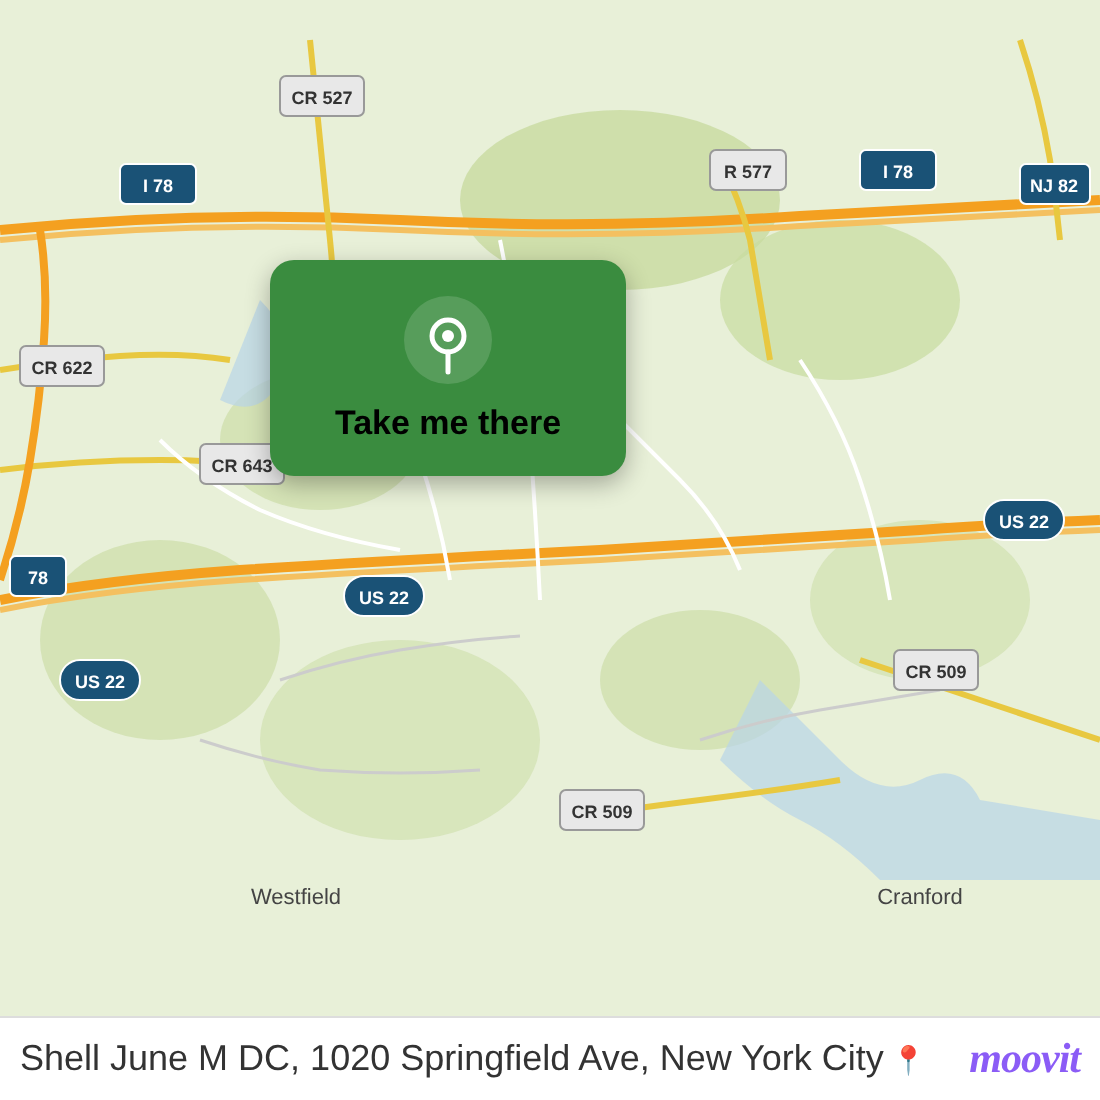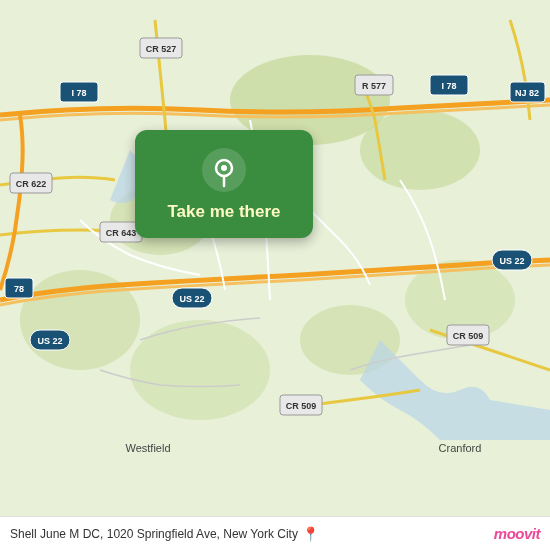--- a/index.html
+++ b/index.html
@@ -52,21 +52,21 @@
       box-shadow: 0 4px 12px rgba(0,0,0,0.3);
     }
 
     #location-pin-icon {
       width: 44px;
       height: 44px;
       margin-bottom: 10px;
     }
 
     #take-me-there-label {
-      color: #fef9c3;
+      color: #000000;
       font-size: 17px;
       font-weight: 600;
       white-space: nowrap;
     }
 
     
     #bottom-bar {
       position: absolute;
       bottom: 0;
       left: 0;
@@ -79,21 +79,21 @@
       border-top: 1px solid #ddd;
     }
 
     #location-info {
       display: flex;
       align-items: center;
       flex: 1;
     }
 
     #location-text {
-      font-size: 12px;
+      font-size: 18px;
       color: #333;
       font-weight: 500;
     }
 
     #moovit-logo {
       display: flex;
       align-items: center;
       gap: 3px;
       flex-shrink: 0;
     }
@@ -221,16 +221,16 @@
     <span id="take-me-there-label">Take me there</span>
   </div>
 
 
   <div id="bottom-bar">
     <div id="location-info">
       <span id="location-text">Shell June M DC, 1020 Springfield Ave, New York City</span>
       <span style="font-size:14px; margin-left:4px;">📍</span>
     </div>
     <div id="moovit-logo">
-      <span id="moovit-text" style="font-size:15px; font-weight:800; color:#ec4899; letter-spacing:-0.5px; font-style:italic;">moovit</span>
+      <span id="moovit-text" style="font-size:21px; font-weight:800; color:#8b5cf6; letter-spacing:-0.5px; font-style:italic;font-family:Liberation Serif, serif;">moovit</span>
     </div>
   </div>
 </div>
 
 </body></html>

